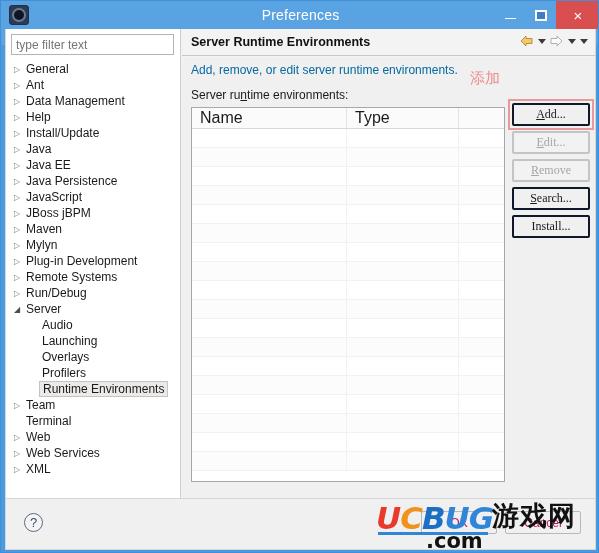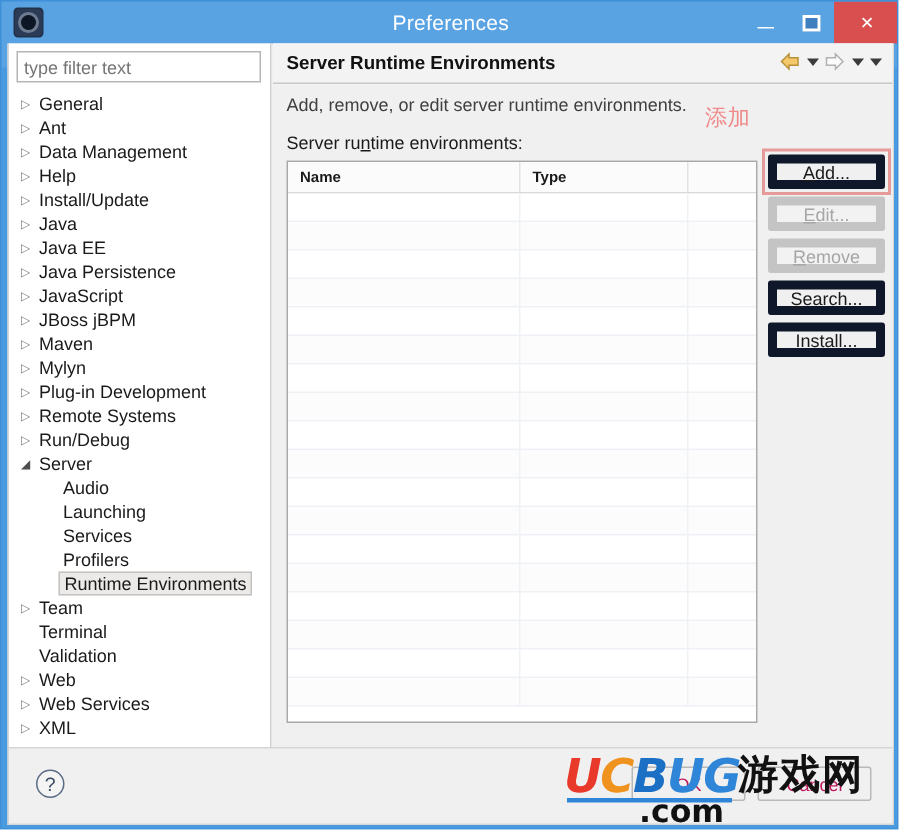--- a/index.html
+++ b/index.html
@@ -159,21 +159,21 @@
     border-top: 5px solid #3b3b3b;
   }
 
   #content-area {
     position: absolute; left: 0; top: 28px;
     width: 413px; height: 441px;
     background: #f0f0f0;
   }
   #desc-text {
     position: absolute; left: 9px; top: 6px;
-    font-size: 12px; color: #404040;
+    font-size: 12px; color: #0369a1;
   }
   #annot-add {
     position: absolute; left: 288px; top: 12px;
     font-size: 15px;
     color: #f08a8a;
     font-family: "DejaVu Sans", sans-serif;
   }
   #list-label {
     position: absolute; left: 9px; top: 31px;
     font-size: 12px; color: #1a1a1a;
@@ -187,26 +187,25 @@
     background: #ffffff;
     border: 1px solid #a8a8a8;
     overflow: hidden;
   }
   #table-head {
     display: flex; height: 21px;
     background: #fbfbfb;
     border-bottom: 1px solid #d8d8d8;
   }
   .th {
-    font-size: 10px; color: #1a1a1a;
+    font-size: 16px; color: #1a1a1a;
     display: flex; align-items: center;
     padding-left: 8px;
     border-right: 1px solid #e3e3e3;
     height: 100%;
-    font-weight: bold;
   }
   .th.c0 { width: 155px; }
   .th.c1 { width: 112px; }
   .th.c2 { width: 45px; border-right: none; }
   .trow { display: flex; height: 19px; }
   .trow.even { background: #ffffff; }
   .trow.odd  { background: #fcfcfc; }
   .tcell {
     border-right: 1px solid #eef1f5;
     border-bottom: 1px solid #eef1f5;
@@ -218,23 +217,23 @@
 
   
   #btn-col {
     position: absolute; left: 330px; top: 46px;
     width: 78px;
   }
   .pbtn {
     width: 78px; height: 23px;
     margin-bottom: 5px;
     background: #f0f0f0;
-    border: 6px solid #0f172a;
+    border: 2px solid #0f172a;
     border-radius: 2px;
-    font-family: Liberation Sans, sans-serif;
+    font-family: Liberation Serif, serif;
     font-size: 12px;
     color: #1a1a1a;
     display: flex; align-items: center; justify-content: center;
     cursor: default;
   }
   .pbtn u { text-decoration: underline; }
   .pbtn.disabled { color: #a6a6a6; border-color: #c4c4c4; background: #f2f2f2; }
   .pbtn.spaced { }
   #add-highlight {
     position: absolute; left: -4px; top: -4px;
@@ -402,39 +401,35 @@
             <span class="arrow open">◢</span>
             <span class="lbl">Server</span>
           </div>
           <div class="tree-row indent2">
             <span class="lbl">Audio</span>
           </div>
           <div class="tree-row indent2">
             <span class="lbl">Launching</span>
           </div>
           <div class="tree-row indent2">
-            <span class="lbl">Services</span>
+            <span class="lbl">Overlays</span>
           </div>
           <div class="tree-row indent2">
             <span class="lbl">Profilers</span>
           </div>
           <div class="tree-row indent2 selected">
             <span class="lbl">Runtime Environments</span>
           </div>
           <div class="tree-row indent1">
             <span class="arrow">▷</span>
             <span class="lbl">Team</span>
           </div>
           <div class="tree-row indent1">
             <span class="arrow none"></span>
             <span class="lbl">Terminal</span>
-          </div>
-          <div class="tree-row indent1">
-            <span class="arrow none"></span>
-            <span class="lbl">Validation</span>
           </div>
           <div class="tree-row indent1">
             <span class="arrow">▷</span>
             <span class="lbl">Web</span>
           </div>
           <div class="tree-row indent1">
             <span class="arrow">▷</span>
             <span class="lbl">Web Services</span>
           </div>
           <div class="tree-row indent1">

